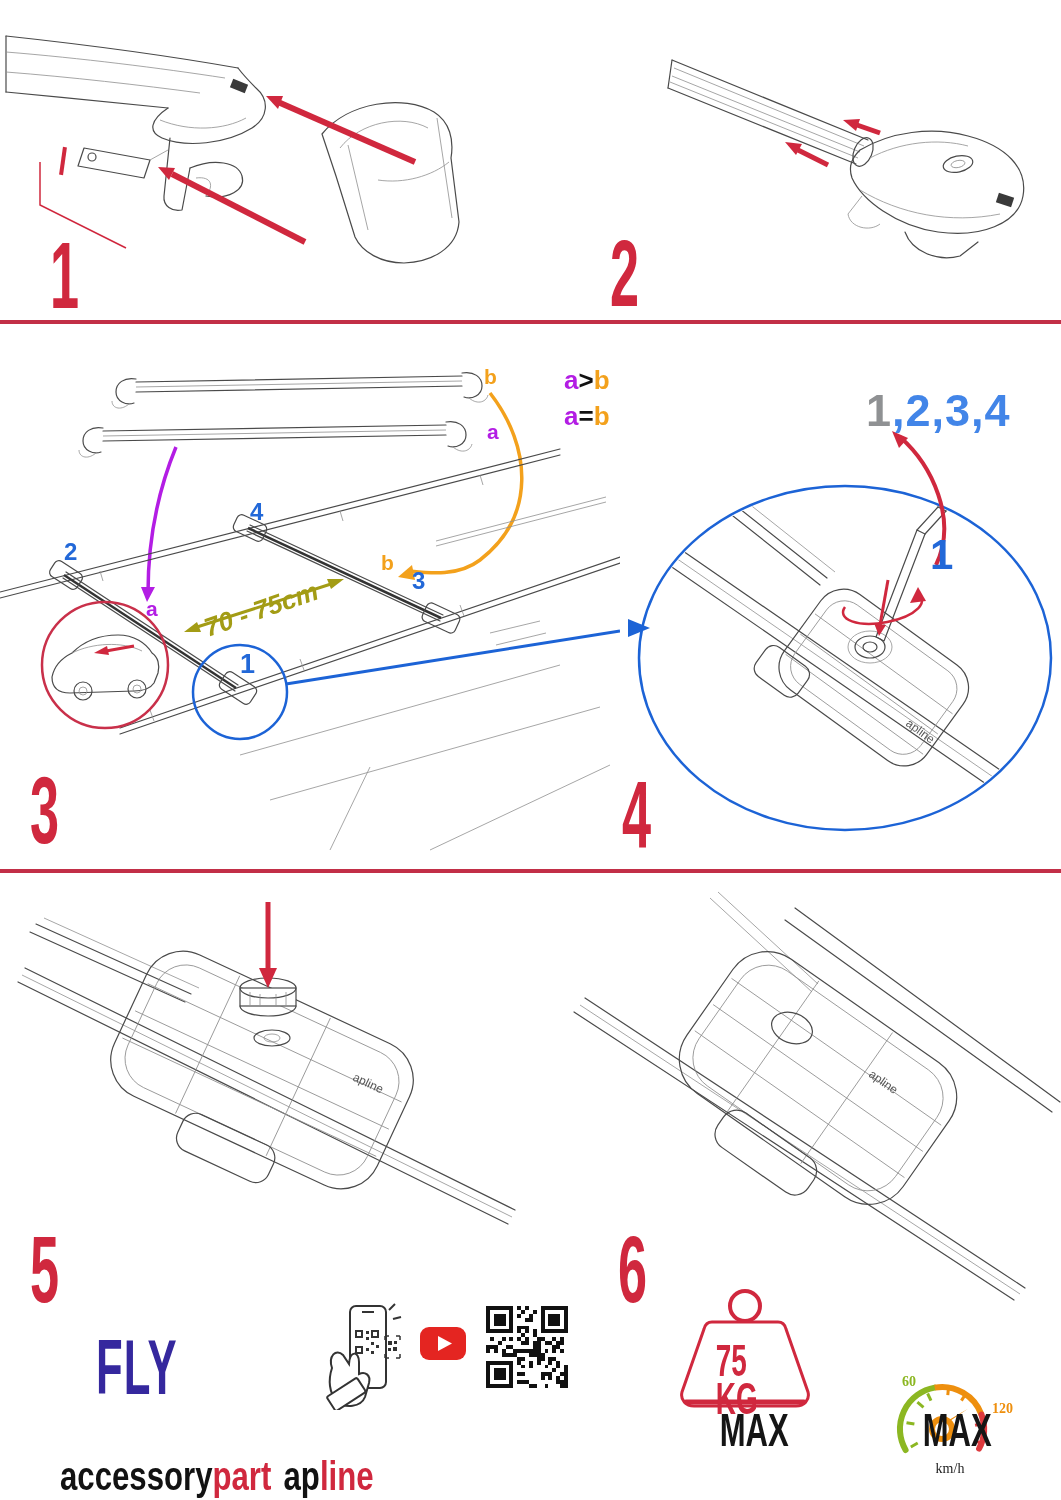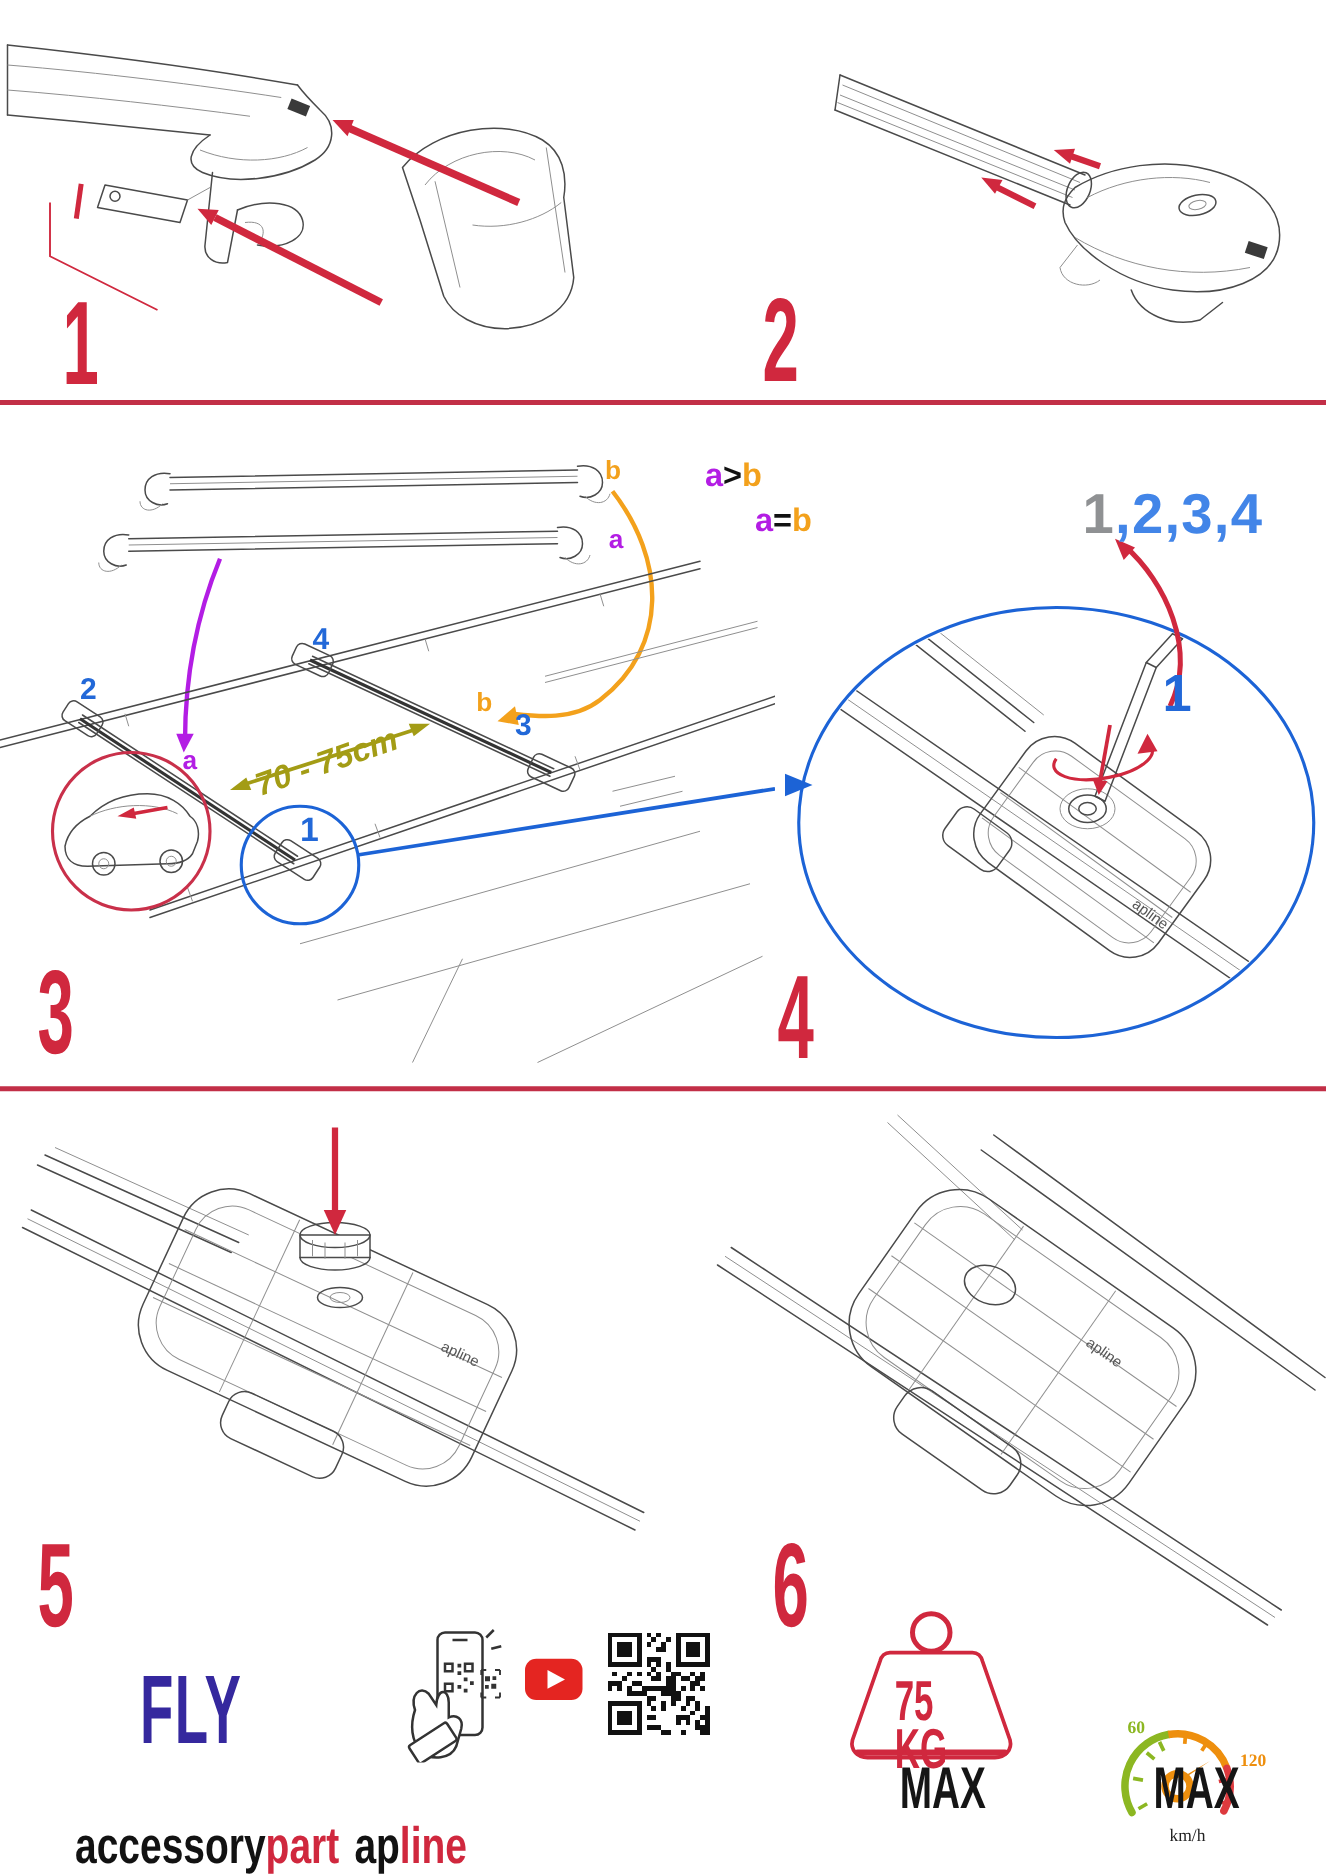--- a/index.html
+++ b/index.html
@@ -183,21 +183,21 @@
   <div class="abs barlabel" style="left:487px;top:85px;color:#b31de4;">a</div>
   <div class="abs barlabel" style="left:146px;top:262px;color:#b31de4;">a</div>
   <div class="abs barlabel" style="left:381px;top:216px;color:#f3a11c;">b</div>
   <div class="abs poslabel" style="left:64px;top:203px;">2</div>
   <div class="abs poslabel" style="left:250px;top:163px;">4</div>
   <div class="abs poslabel" style="left:412px;top:232px;">3</div>
   <div class="abs poslabel" style="left:240px;top:314px;font-size:27px;">1</div>
   <div class="abs rule" style="left:564px;top:30px;">
     <span class="ra">a</span><span class="rop">&gt;</span><span class="rb">b</span>
   </div>
-  <div class="abs rule" style="left:604px;top:66px;">
+  <div class="abs rule" style="left:564px;top:66px;">
     <span class="ra">a</span><span class="rop">=</span><span class="rb">b</span>
   </div>
   <div class="abs" style="left:30px;top:438px;"><span class="stepnum">3</span></div>
 </div>
 
 <div class="abs" style="left:620px;top:335px;width:441px;height:525px;">
   <svg width="441" height="525" viewBox="0 0 441 525">
     <defs>
         <clipPath id="c4">
           <ellipse cx="225" cy="323" rx="204" ry="170"></ellipse>
@@ -304,21 +304,21 @@
       <line class="ln" x1="-55" y1="-80" x2="-55" y2="80"></line>
       <line class="ln" x1="35" y1="-80" x2="35" y2="80"></line>
       <rect x="-55" y="70" width="110" height="42" rx="16" class="draw" fill="#fff"></rect>
     </g>
     <ellipse class="draw" cx="232" cy="148" rx="21" ry="15" transform="rotate(20 232 148)"></ellipse>
     <text transform="translate(308,196) rotate(35)" font-size="12" fill="#555">apline</text>
   </svg>
   <div class="abs" style="left:58px;top:352px;"><span class="stepnum">6</span></div>
 </div>
 
-<div class="abs" style="left:112px;top:1336px;">
+<div class="abs" style="left:96px;top:1336px;">
   <span class="fly">FLY</span>
 </div>
 <div class="abs" style="left:60px;top:1458px;text-decoration:underline;">
   <span class="brandline">
     <span class="bk">accessory</span><span class="rd">part</span><span style="display:inline-block;width:16px;"></span><span class="bk">ap</span><span class="rd">line</span>
   </span>
 </div>
 
 <div class="abs" style="left:322px;top:1298px;">
   <svg width="82" height="112" viewBox="0 0 82 112">

